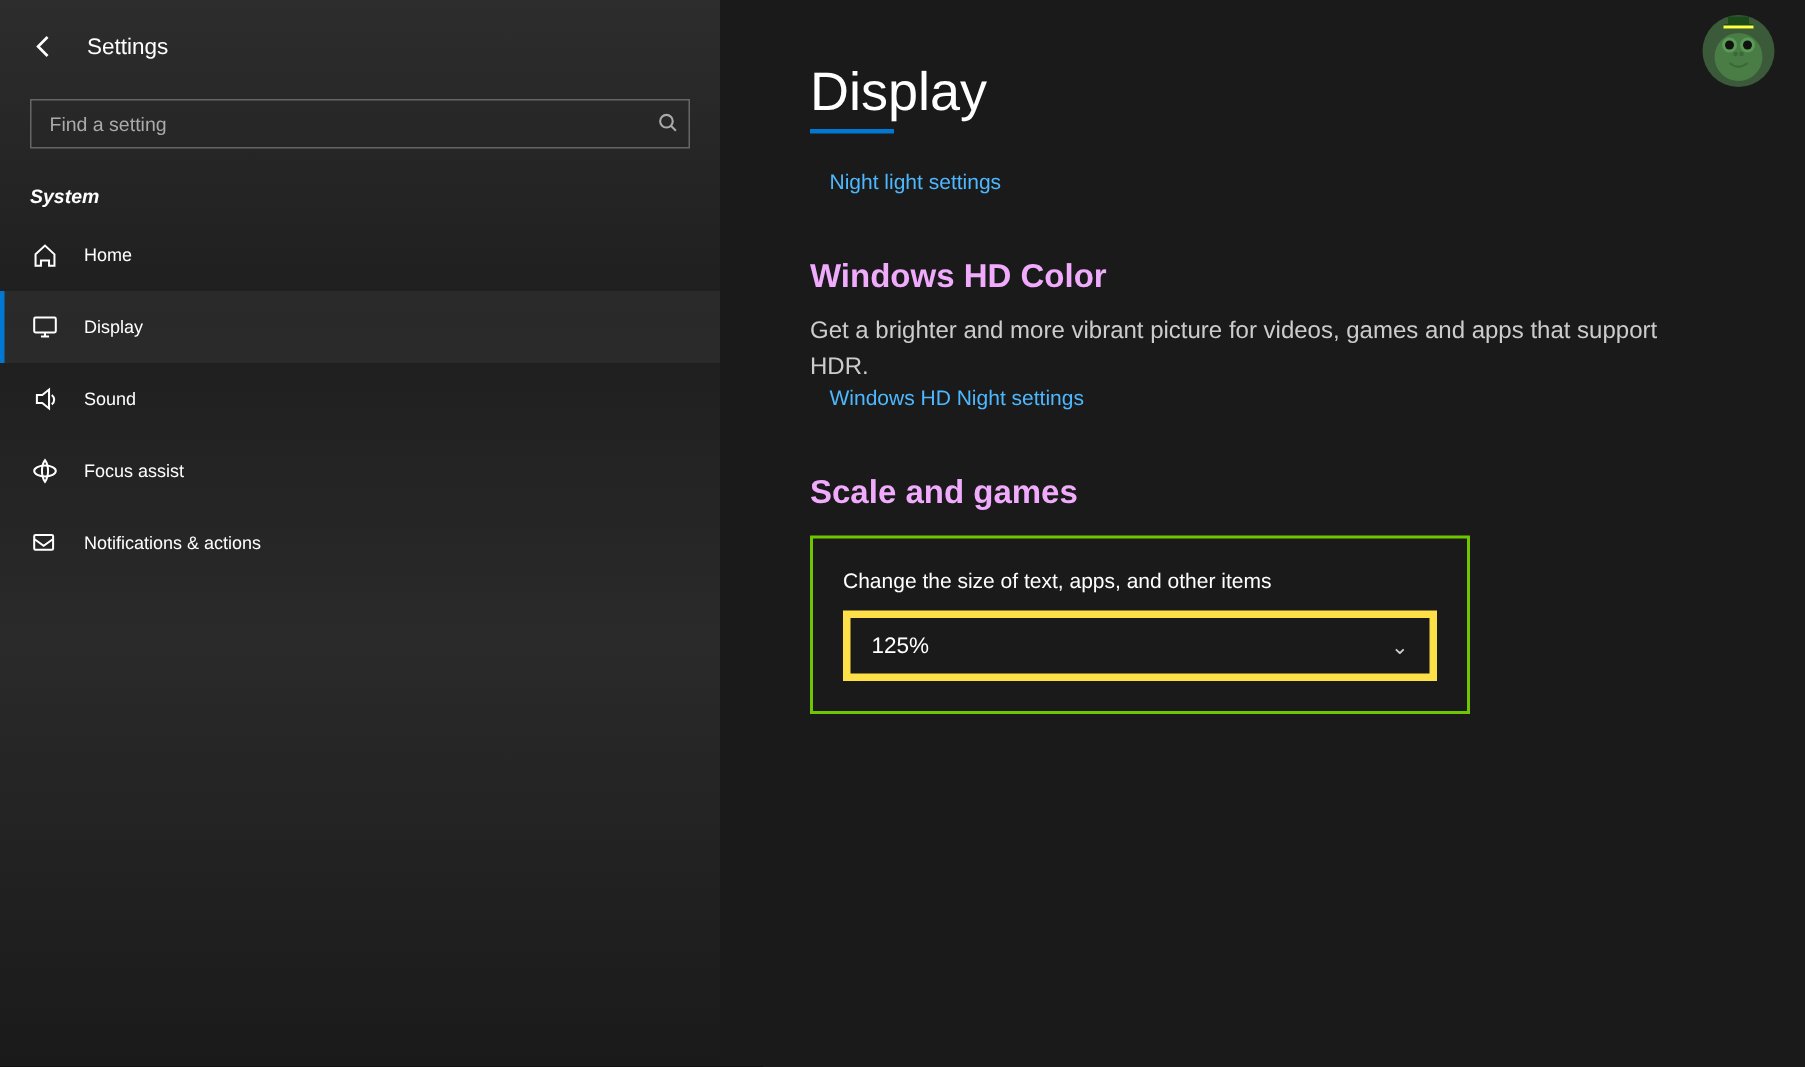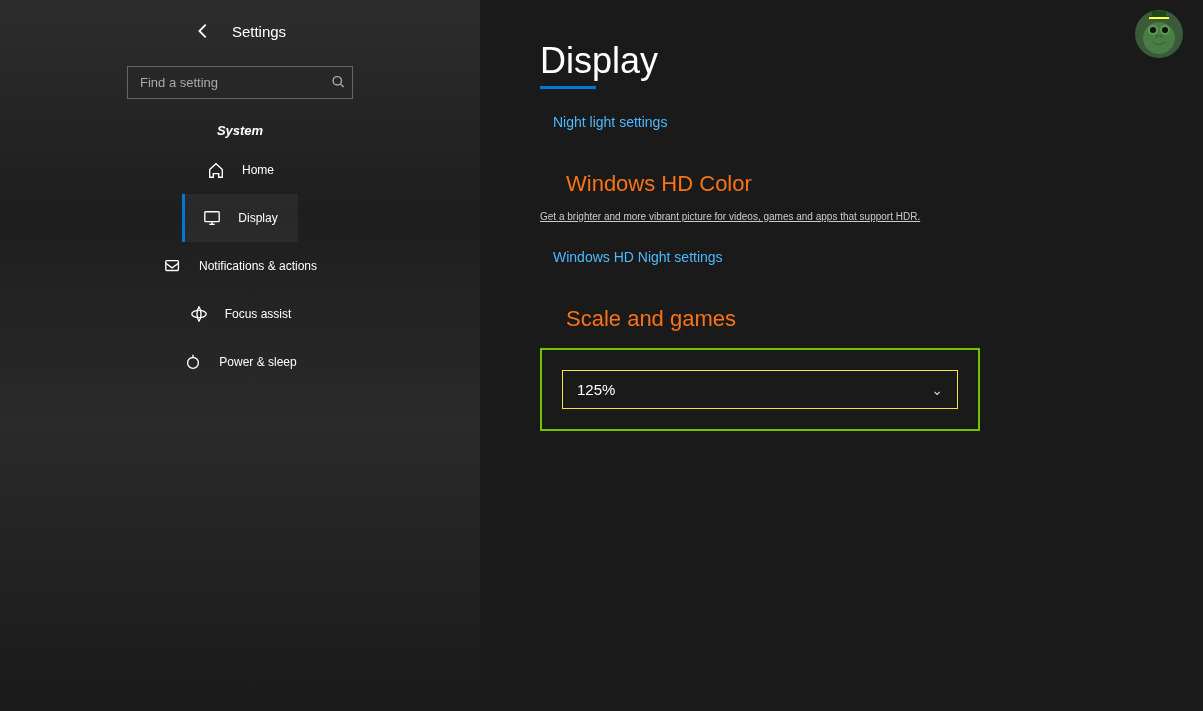--- a/index.html
+++ b/index.html
@@ -14,21 +14,20 @@
 
     
     .sidebar {
       width: 480px;
       min-width: 480px;
       background: linear-gradient(180deg, #2d2d2d 0%, #1e1e1e 30%, #2a2a2a 60%, #1a1a1a 100%);
       display: flex;
       flex-direction: column;
       color: #fff;
       position: relative;
-      align-items: center;
     }
 
     .sidebar-header {
       display: flex;
       align-items: center;
       padding: 18px 20px 18px 16px;
       gap: 16px;
     }
 
     .back-button {
@@ -149,55 +148,53 @@
     .link-text {
       color: #4db8ff;
       font-size: 14px;
       cursor: pointer;
       text-decoration: none;
       margin-left: 13px;
     }
 
     .section-title {
       font-size: 22px;
-      font-weight: 400;
-      color: #f97316;
+      font-weight: 700;
+      color: #f0abfc;
       margin-top: 40px;
       margin-bottom: 12px;
-      margin-left: 26px;
     }
 
     .section-description {
-      font-size: 10px;
+      font-size: 16px;
       color: #ccc;
       line-height: 1.5;
       max-width: 660px;
-      margin-bottom: 24px;
-      text-decoration: underline;
+      margin-bottom: 0;
     }
 
     
     .scale-box {
       border: 2px solid #6fc600;
       padding: 20px;
       max-width: 440px;
       margin-top: 16px;
       background: transparent;
     }
 
     .scale-box-label {
       font-size: 14px;
       color: #fff;
       margin-bottom: 12px;
     }
 
     .dropdown {
       width: 100%;
       background: #1a1a1a;
-      border: 1px solid #fde047;
+      border: 5px solid #fde047;
       color: #fff;
       padding: 10px 14px;
       font-size: 15px;
       display: flex;
       align-items: center;
       justify-content: space-between;
       cursor: pointer;
     }
 
     .dropdown-chevron {
@@ -274,50 +271,50 @@
     <span class="nav-icon">
       <svg width="18" height="18" viewBox="0 0 20 20" fill="none" stroke="#fff" stroke-width="1.5">
         <rect x="2" y="3" width="16" height="11" rx="1"></rect>
         <line x1="7" y1="17" x2="13" y2="17"></line>
         <line x1="10" y1="14" x2="10" y2="17"></line>
       </svg>
     </span>
     <span>Display</span>
   </div>
 
+  <div class="nav-item">
+    <span class="nav-icon">
+      <svg width="18" height="18" viewBox="0 0 20 20" fill="none" stroke="#fff" stroke-width="1.5">
+        <polygon points="4,7 8,7 13,3 13,17 8,13 4,13"></polygon>
+        <path d="M15 7c1.1 0.9 1.8 2.2 1.8 3.5S16.1 13.1 15 14"></path>
+      </svg>
+    </span>
+    <span>Sound</span>
+  </div>
+
+  <div class="nav-item">
+    <span class="nav-icon">
+      <svg width="18" height="18" viewBox="0 0 20 20" fill="none" stroke="#fff" stroke-width="1.5">
+        <path d="M10 2 C7 6 7 14 10 18 C13 14 13 6 10 2Z"></path>
+        <ellipse cx="10" cy="10" rx="8" ry="4"></ellipse>
+      </svg>
+    </span>
+    <span>Focus assist</span>
+  </div>
 
   <div class="nav-item">
     <span class="nav-icon">
       <svg width="18" height="18" viewBox="0 0 20 20" fill="none" stroke="#fff" stroke-width="1.5">
         <rect x="2" y="4" width="14" height="11" rx="1"></rect>
         <polyline points="2,7 9,12 16,7"></polyline>
       </svg>
     </span>
     <span>Notifications &amp; actions</span>
   </div>
 
-  <div class="nav-item">
-    <span class="nav-icon">
-      <svg width="18" height="18" viewBox="0 0 20 20" fill="none" stroke="#fff" stroke-width="1.5">
-        <path d="M10 2 C7 6 7 14 10 18 C13 14 13 6 10 2Z"></path>
-        <ellipse cx="10" cy="10" rx="8" ry="4"></ellipse>
-      </svg>
-    </span>
-    <span>Focus assist</span>
-  </div>
-
-  <div class="nav-item">
-    <span class="nav-icon">
-      <svg width="18" height="18" viewBox="0 0 20 20" fill="none" stroke="#fff" stroke-width="1.5">
-        <circle cx="10" cy="11" r="6"></circle>
-        <line x1="10" y1="5" x2="10" y2="2"></line>
-      </svg>
-    </span>
-    <span>Power &amp; sleep</span>
-  </div>
 
 </div>
 
 <div class="main-content">
   <div class="avatar-area">
     <div class="avatar">
 
       <svg width="48" height="48" viewBox="0 0 48 48">
 
         <circle cx="24" cy="28" r="16" fill="#4a7c45"></circle>
@@ -345,19 +342,20 @@
 
   <a class="link-text">Night light settings</a>
 
   <h2 class="section-title">Windows HD Color</h2>
   <p class="section-description">Get a brighter and more vibrant picture for videos, games and apps that support HDR.</p>
   <a class="link-text">Windows HD Night settings</a>
 
   <h2 class="section-title">Scale and games</h2>
 
   <div class="scale-box">
+    <div class="scale-box-label">Change the size of text, apps, and other items</div>
     <div class="dropdown">
       <span>125%</span>
       <span class="dropdown-chevron">⌄</span>
     </div>
   </div>
 
 </div>
 
 </body></html>

